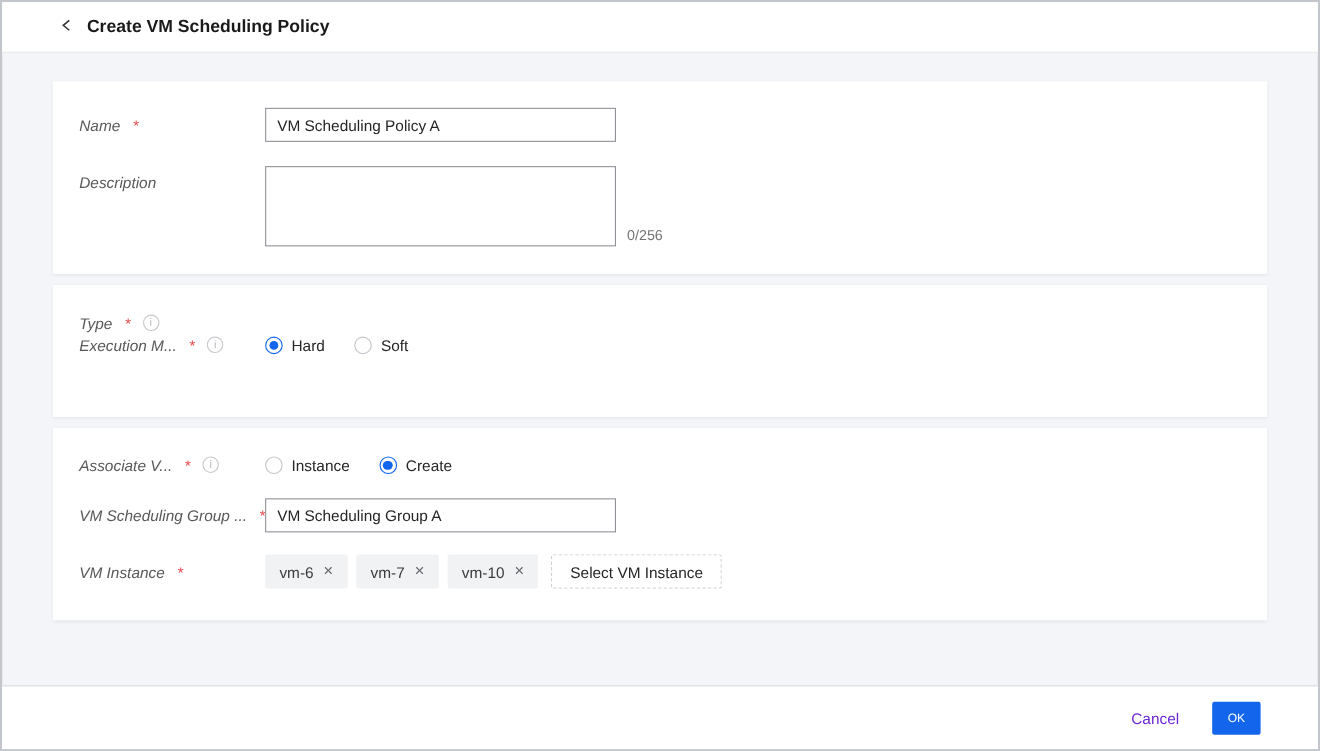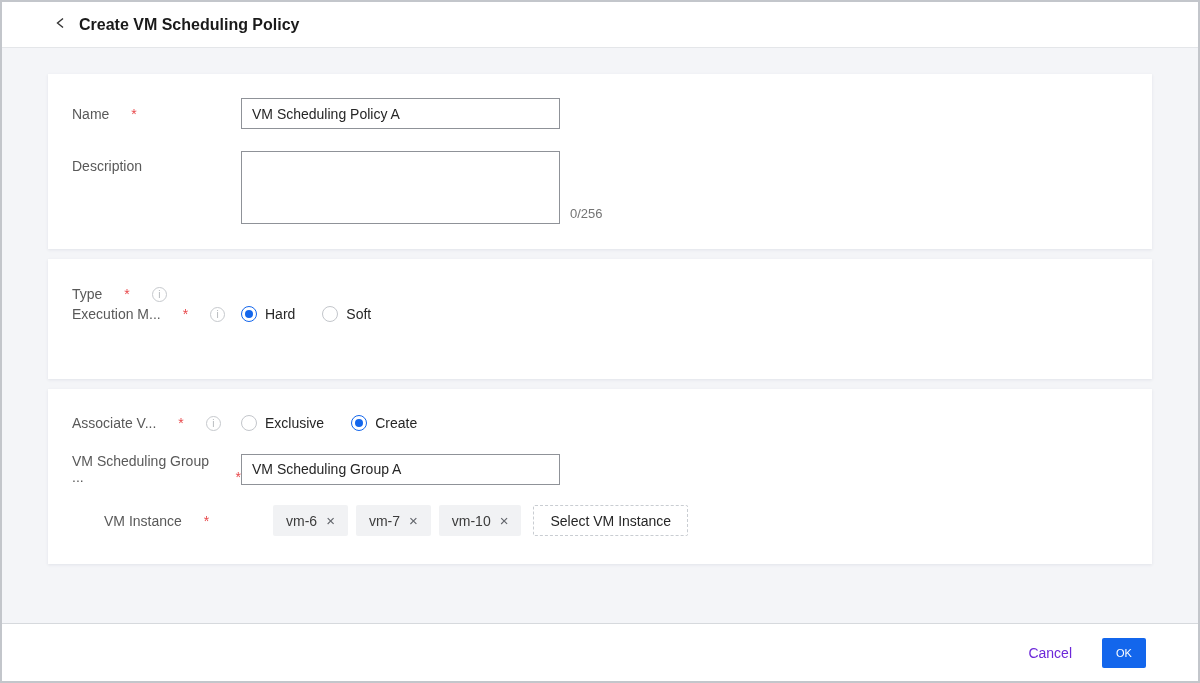--- a/index.html
+++ b/index.html
@@ -28,25 +28,25 @@
   .card{
     background:#fff; padding:0 24px;
     box-shadow:0 1px 3px rgba(40,60,90,.09);
   }
   .card-1{ height:175px; padding-top:24px; }
   .card-2{ height:120px; padding-top:27px; }
   .card-3{ height:175px; padding-top:26px; }
 
   .row{ display:flex; align-items:center; }
   .row-top{ align-items:flex-start; }
-  .m22{ margin-top:22px; }  .m19{ margin-top:4px; }  .m20{ margin-top:20px;margin-left:32px; }
+  .m22{ margin-top:22px; }  .m19{ margin-top:4px; }  .m20{ margin-top:20px; }
 
   .lbl{
-    flex:0 0 169px; display:flex; align-items:flex-end; gap:22px;
-    font-size:14px; color:#595959;
+    flex:0 0 169px; display:flex; align-items:flex-start; gap:11px;
+    font-size:14px; color:#595959;font-style:italic;
   }
   .row-top .lbl{ padding-top:7px; }
   .req{ color:#e8484b; font-size:14px; }
   .info{
     width:15px; height:15px; border:1px solid #c6c9cd; border-radius:50%;
     display:inline-flex; align-items:center; justify-content:center;
     color:#b3b6ba; font-size:10px; font-style:normal; cursor:pointer; flex:0 0 15px;
   }
   .info::after{ content:"i"; }
 
@@ -167,21 +167,21 @@
     <div class="card card-3">
       <div class="row">
         <div class="lbl">
           <span>Associate V...</span>
           <span class="req">*</span>
           <i class="info"></i>
         </div>
         <div class="radios">
           <label class="radio-item">
             <span class="radio"></span>
-            <span>Exclusive</span>
+            <span>Instance</span>
           </label>
           <label class="radio-item">
             <span class="radio checked"></span>
             <span>Create</span>
           </label>
         </div>
       </div>
       <div class="row m22">
         <div class="lbl">
           <span>VM Scheduling Group ...</span>

